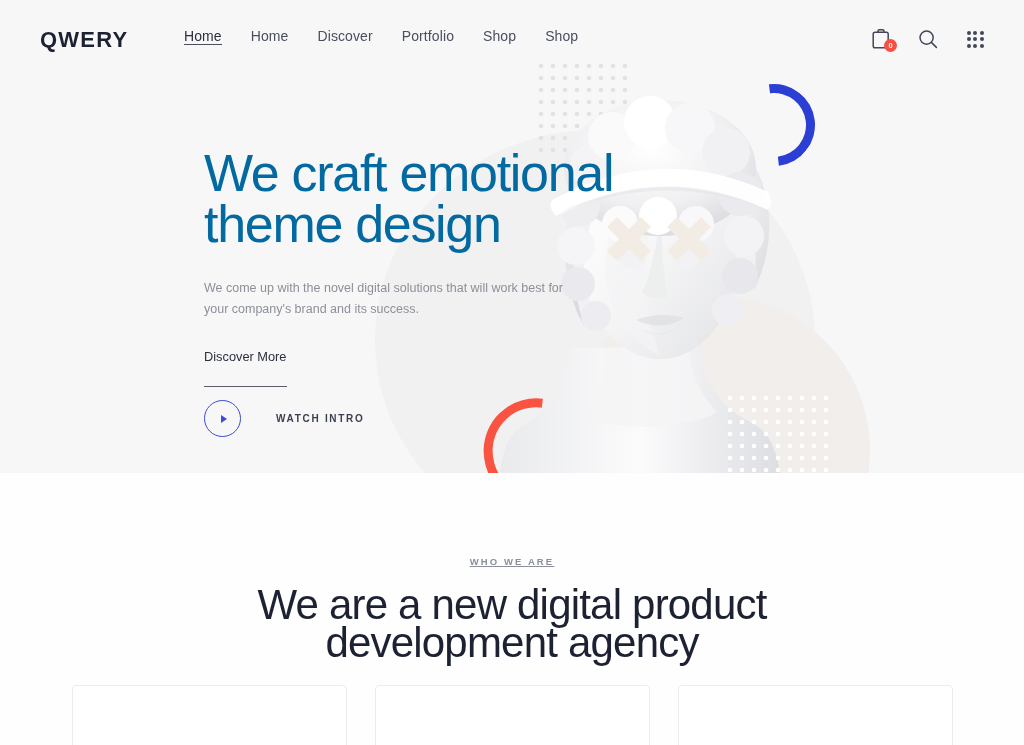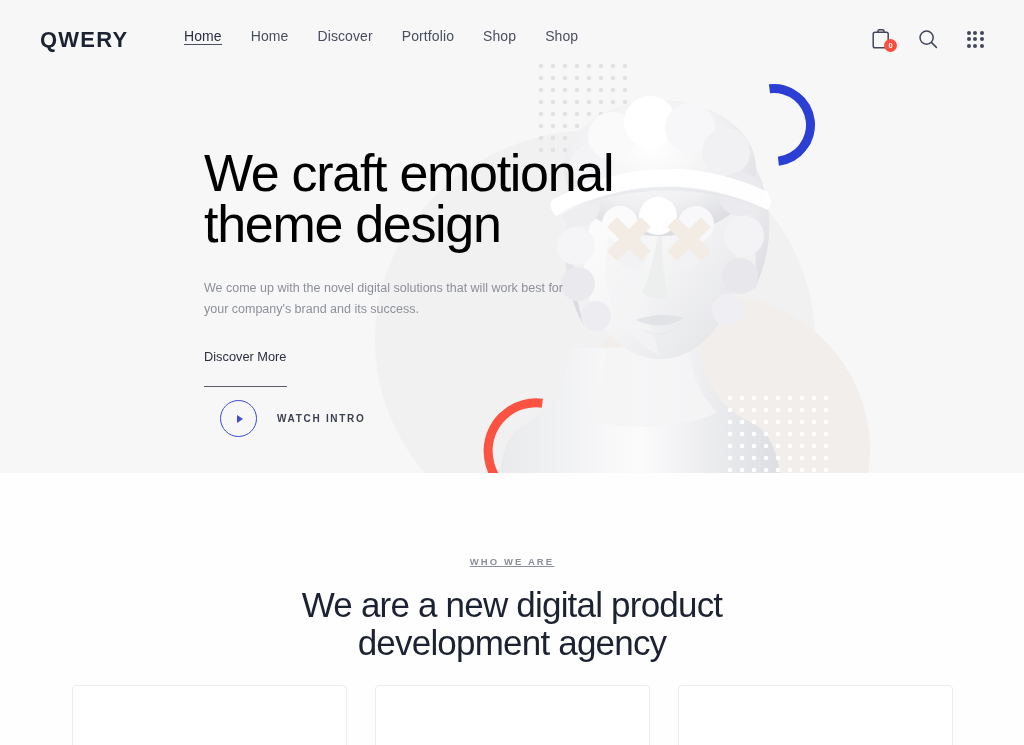--- a/index.html
+++ b/index.html
@@ -92,35 +92,35 @@
     content:""; position:absolute; left:16px; top:-1px;
     width:14px; height:48px; background:#f2ece4; border-radius:1px;
   }
   .eye-x:before { transform:rotate(45deg); }
   .eye-x:after  { transform:rotate(-45deg); }
 
   
   .hero-content { position:absolute; left:204px; top:148px; z-index:20; width:480px; }
   .hero-title {
     font-size:52px; line-height:51px; letter-spacing:-1.3px;
-    color:#000000; font-weight:normal;
+    color:#0369a1; font-weight:normal;
   }
   .hero-title .l2 { display:block; }
   .hero-sub {
     margin-top:28px; font-size:12.5px; line-height:21px;
     color:#8d9099; max-width:368px;
   }
   .discover {
     display:inline-block; margin-top:29px; font-size:12.8px;
     color:#2b2f3e; padding-bottom:22px; border-bottom:1.5px solid #5b5f6c;
     cursor:pointer;
   }
   .watch-row {
-    position:absolute; left:220px; top:400px; display:flex;
-    align-items:center; gap:20px; z-index:20; cursor:pointer;
+    position:absolute; left:204px; top:400px; display:flex;
+    align-items:center; gap:35px; z-index:20; cursor:pointer;
   }
   .play-circle {
     width:37px; height:37px; border-radius:50%;
     border:1.4px solid #3d4bd6; display:flex;
     align-items:center; justify-content:center;
   }
   .play-tri {
     width:0; height:0; border-left:6px solid #3d4bd6;
     border-top:4px solid transparent; border-bottom:4px solid transparent;
     margin-left:2px;
@@ -132,21 +132,21 @@
   
   .about {
     position:absolute; left:0; top:473px; width:1024px; height:272px;
     background:#fefefe; text-align:center;
   }
   .eyebrow {
     margin-top:83px; font-size:9.5px; letter-spacing:2.1px;
     color:#8b8f9b; font-weight:bold;text-decoration:underline;
   }
   .about-title {
-    margin-top:19px; font-size:35px; line-height:38px;
+    margin-top:19px; font-size:42px; line-height:38px;
     letter-spacing:-.8px; color:#1d2232; font-weight:normal;
   }
   .cards {
     position:absolute; left:0; top:212px; width:1024px;
     display:flex; justify-content:center; gap:28px;
   }
   .card {
     width:275px; height:120px; background:#fff;
     border:1px solid #ececef; border-radius:4px; position:relative;
   }

